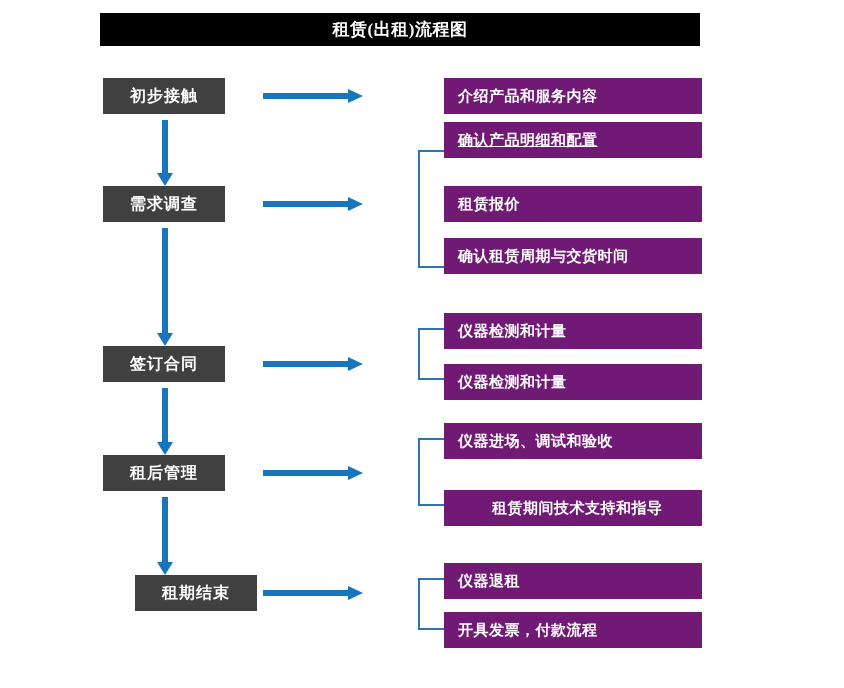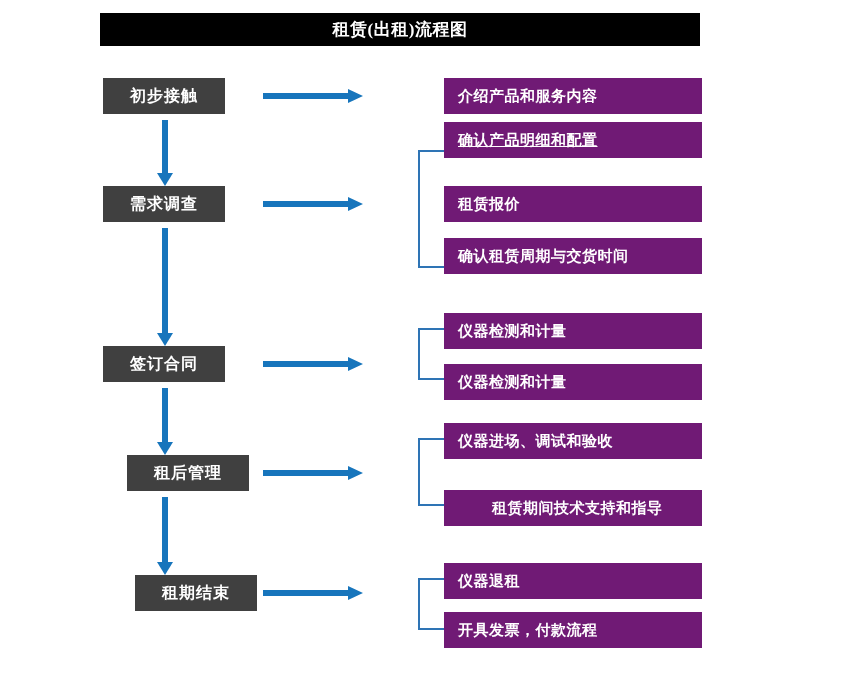--- a/index.html
+++ b/index.html
@@ -135,21 +135,21 @@
 <div id="canvas">
 
   <div class="title-banner">租赁(出租)流程图</div>
 
   <div class="stage-box" style="top:78px;">初步接触</div>
 
   <div class="stage-box" style="top:186px;">需求调查</div>
 
   <div class="stage-box" style="top:346px;">签订合同</div>
 
-  <div class="stage-box" style="top:455px;margin-left:24px;">租后管理</div>
+  <div class="stage-box" style="top:455px;">租后管理</div>
 
   <div class="stage-box" style="top:575px;margin-left:32px;">租期结束</div>
 
   <div class="v-arrow" style="top:120px; height:66px;">
     <div class="shaft" style="height:53px;"></div>
     <div class="head"></div>
   </div>
 
   <div class="v-arrow" style="top:228px; height:118px;">
     <div class="shaft" style="height:105px;"></div>

